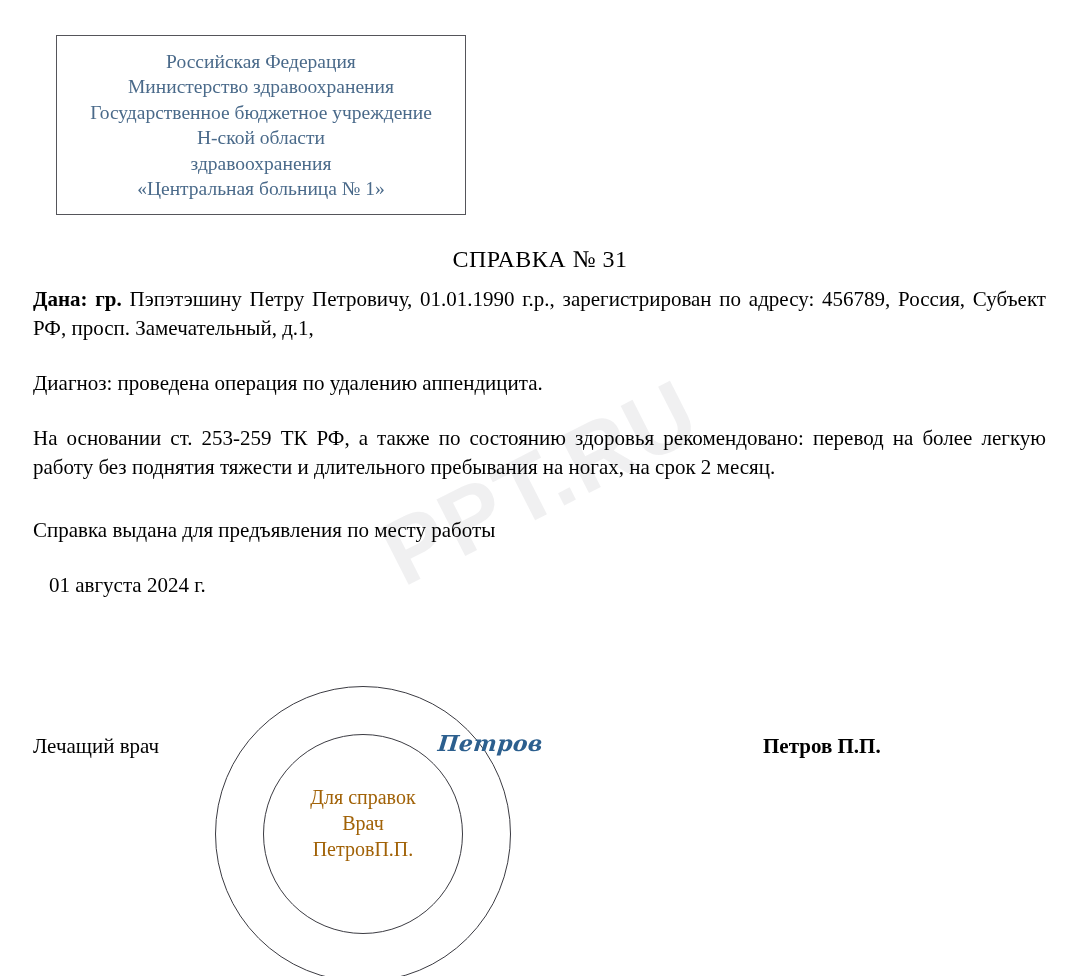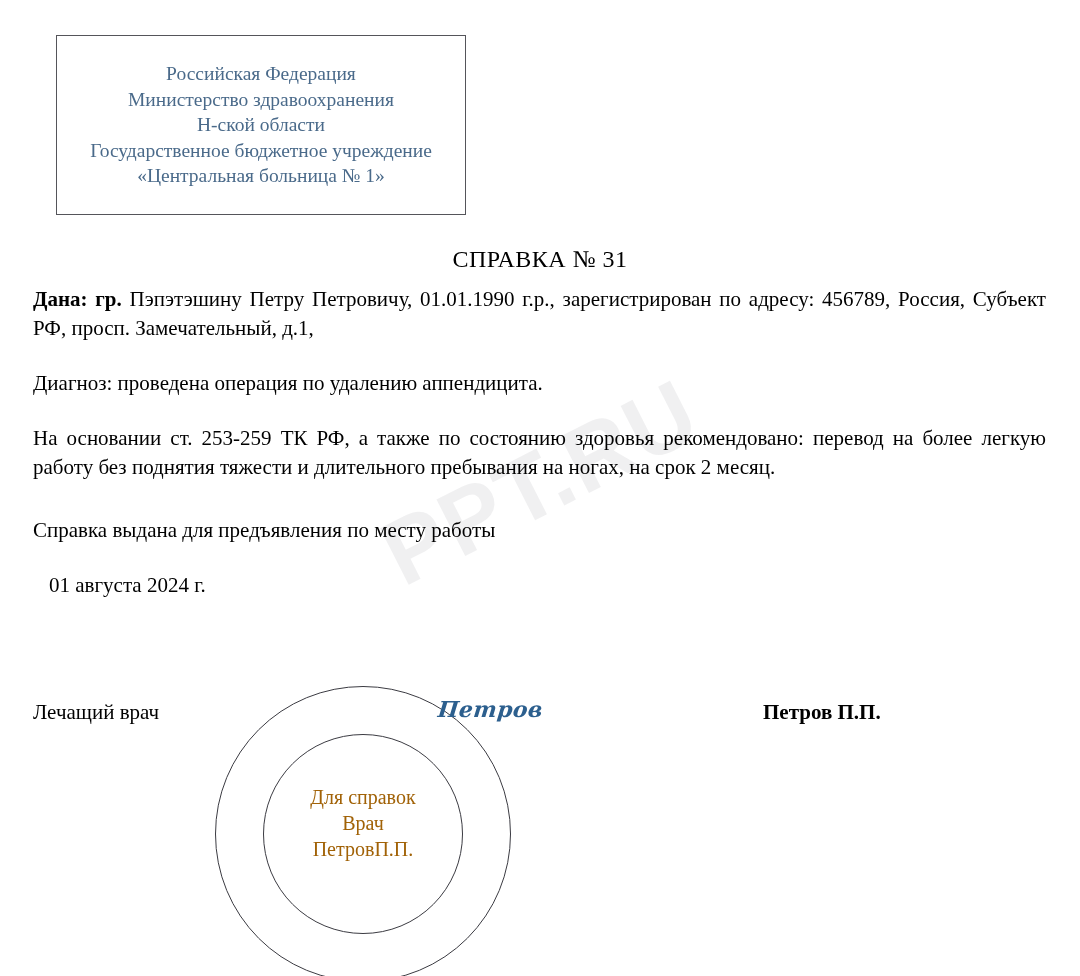--- a/index.html
+++ b/index.html
@@ -101,21 +101,21 @@
   .para-gap-1 { margin-top: 26px; }
   .para-gap-2 { margin-top: 26px; }
   .para-gap-3 { margin-top: 34px; }
   .para-gap-4 { margin-top: 26px; margin-left: 16px; }
   .bold { font-weight: bold; }
 
   
   .sig-row {
     position: absolute;
     left: 33px;
-    top: 698px;
+    top: 732px;
     width: 1013px;
     height: 32px;
   }
   .sig-label {
     position: absolute;
     left: 0;
     top: 0;
     font-size: 21px;
     line-height: 28px;
   }
@@ -186,22 +186,23 @@
 <div class="watermark">
   <div class="watermark-text">PPT.RU</div>
 </div>
 
 <div class="page">
 
   <div class="org-box">
     <div class="org-lines">
       <div>Российская Федерация</div>
       <div>Министерство здравоохранения</div>
+      <div>Государственное бюджетное учреждение</div>
       <div>Н-ской области</div>
-      <div>Государственное бюджетное учреждение</div>
+      <div>здравоохранения</div>
       <div>«Центральная больница № 1»</div>
     </div>
   </div>
 
   <div class="doc-title">СПРАВКА № 31</div>
 
   <div class="body-block">
 
     <p class="para"><span class="bold">Дана: гр.</span><span> Пэпэтэшину Петру Петровичу, 01.01.1990 г.р.,  зарегистрирован по адресу: 456789, Россия, Субъект РФ, просп. Замечательный, д.1,</span></p>
 

